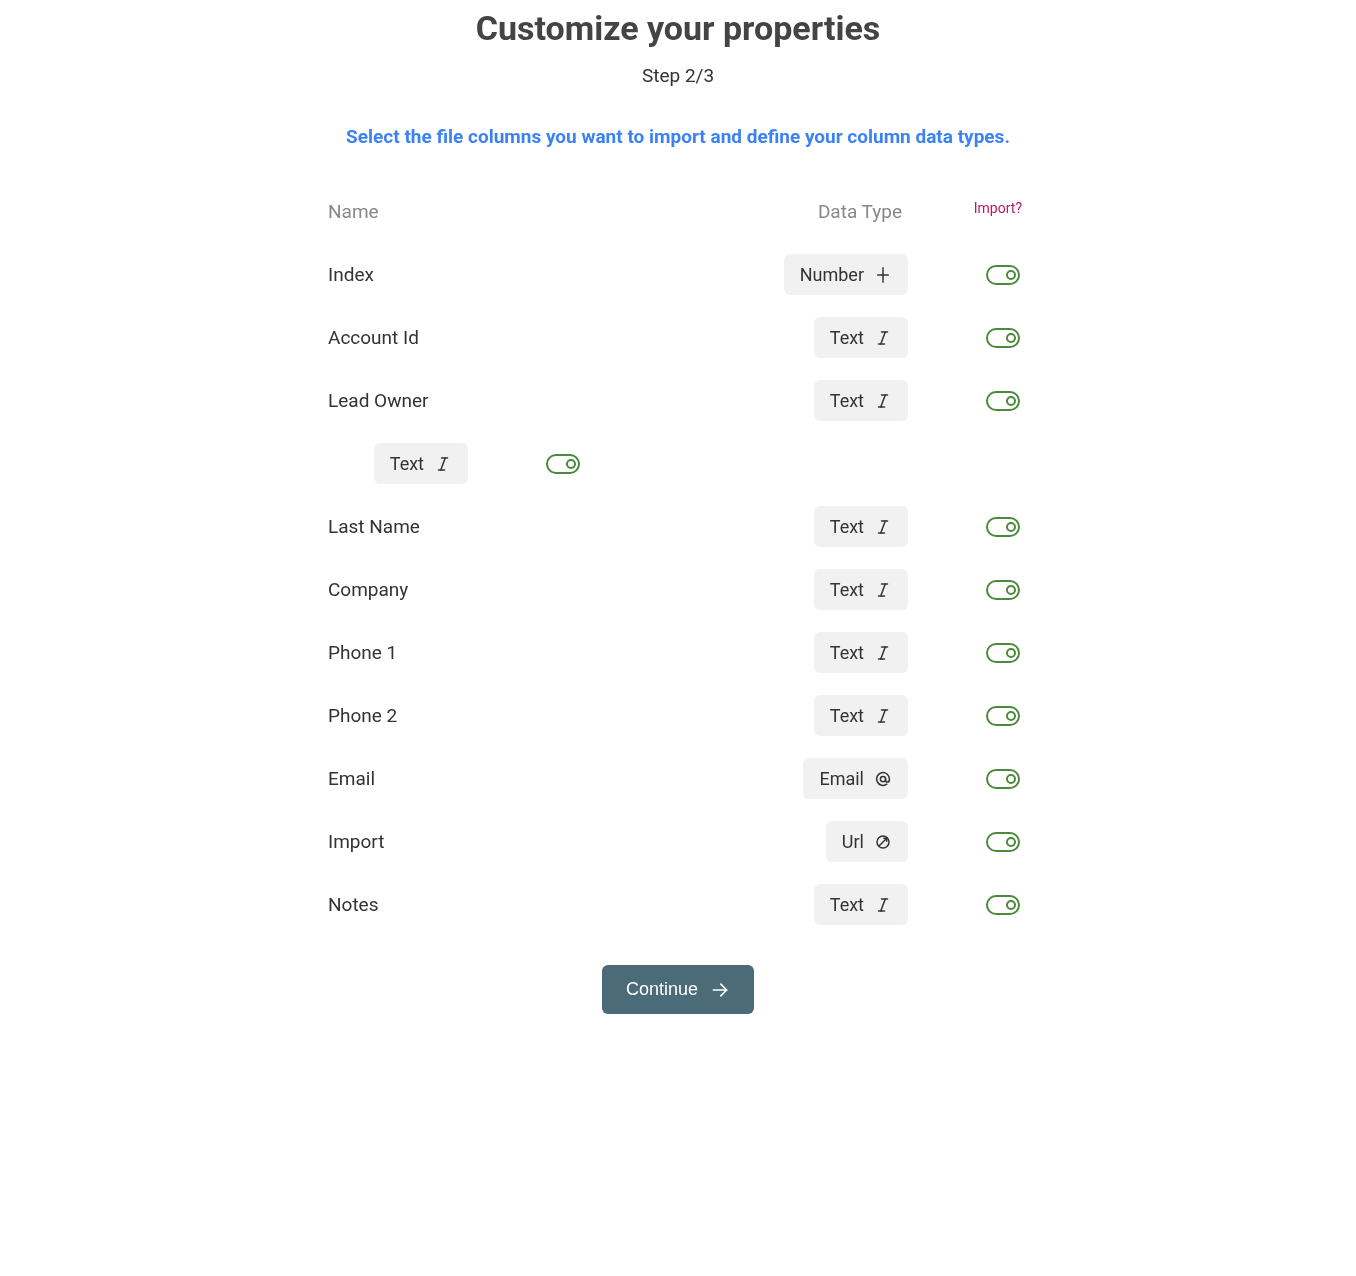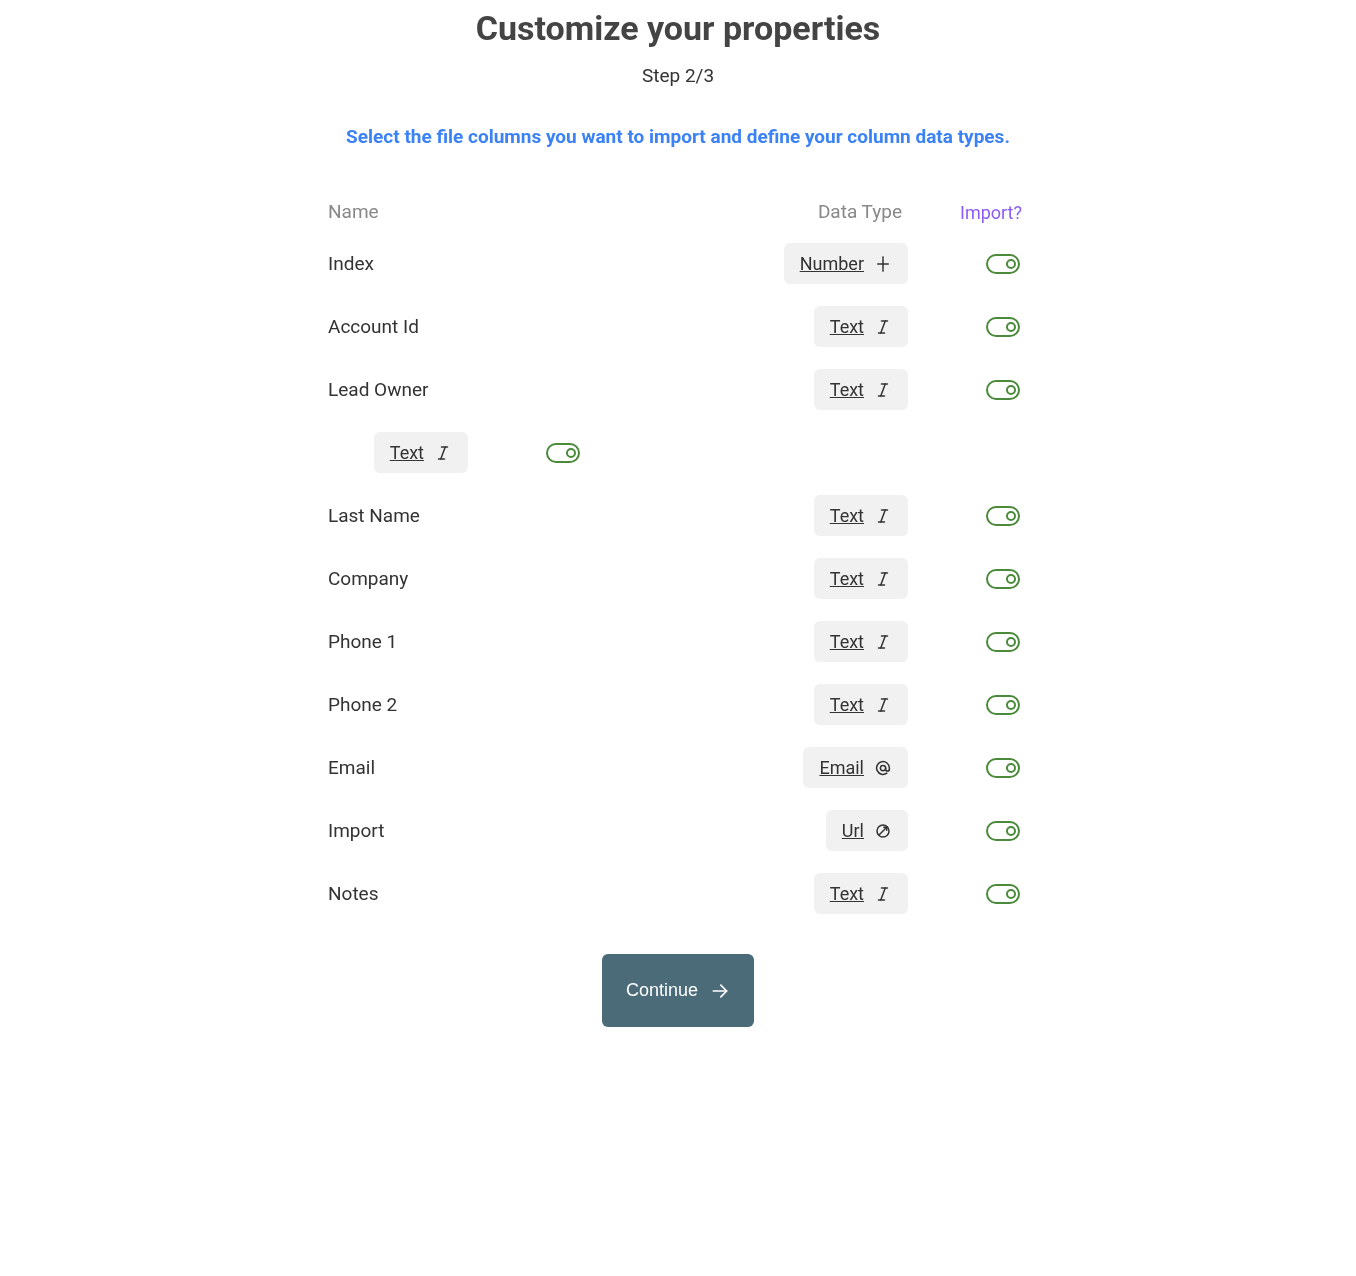--- a/index.html
+++ b/index.html
@@ -37,58 +37,57 @@
       font-weight: 700;
       color: #3b82f6;
       text-align: center;
       margin-bottom: 52px;
     }
     .table {
       width: 100%;
     }
     .table-header {
       display: flex;
-      align-items: flex-end;
-      margin-bottom: 20px;
+      align-items: flex-start;
+      margin-bottom: 31px;
     }
     .col-name {
       flex: 1;
       font-size: 19px;
       color: #888;
     }
     .col-type {
       width: 140px;
       font-size: 19px;
       color: #888;
       text-align: right;
       padding-right: 6px;
     }
     .col-import {
       width: 120px;
-      font-size: 18px;
-      color: #8b5cf6;
+      font-size: 14px;
+      color: #be185d;
       text-align: right;
       padding-right: 6px;
     }
     .table-row {
       display: flex;
       align-items: center;
       margin-bottom: 22px;
     }
     .field-name {
       flex: 1;
       font-size: 19px;
       font-weight: 400;
       color: #333;
     }
     .type-wrapper {
       width: 140px;
       display: flex;
       justify-content: flex-end;
-      text-decoration: underline;
     }
     .type-chip {
       display: inline-flex;
       align-items: center;
       gap: 10px;
       background: #f1f1f1;
       border-radius: 6px;
       padding: 10px 16px;
       cursor: pointer;
       font-size: 18px;
@@ -135,21 +134,21 @@
       margin-top: 40px;
     }
     .continue-btn {
       display: inline-flex;
       align-items: center;
       gap: 12px;
       background: #4a6b77;
       color: #fff;
       border: none;
       border-radius: 6px;
-      padding: 26px 24px;
+      padding: 14px 24px;
       font-size: 18px;
       cursor: pointer;
     }
     .continue-btn svg {
       width: 20px;
       height: 20px;
     }
   </style>
 </head>
 <body>

